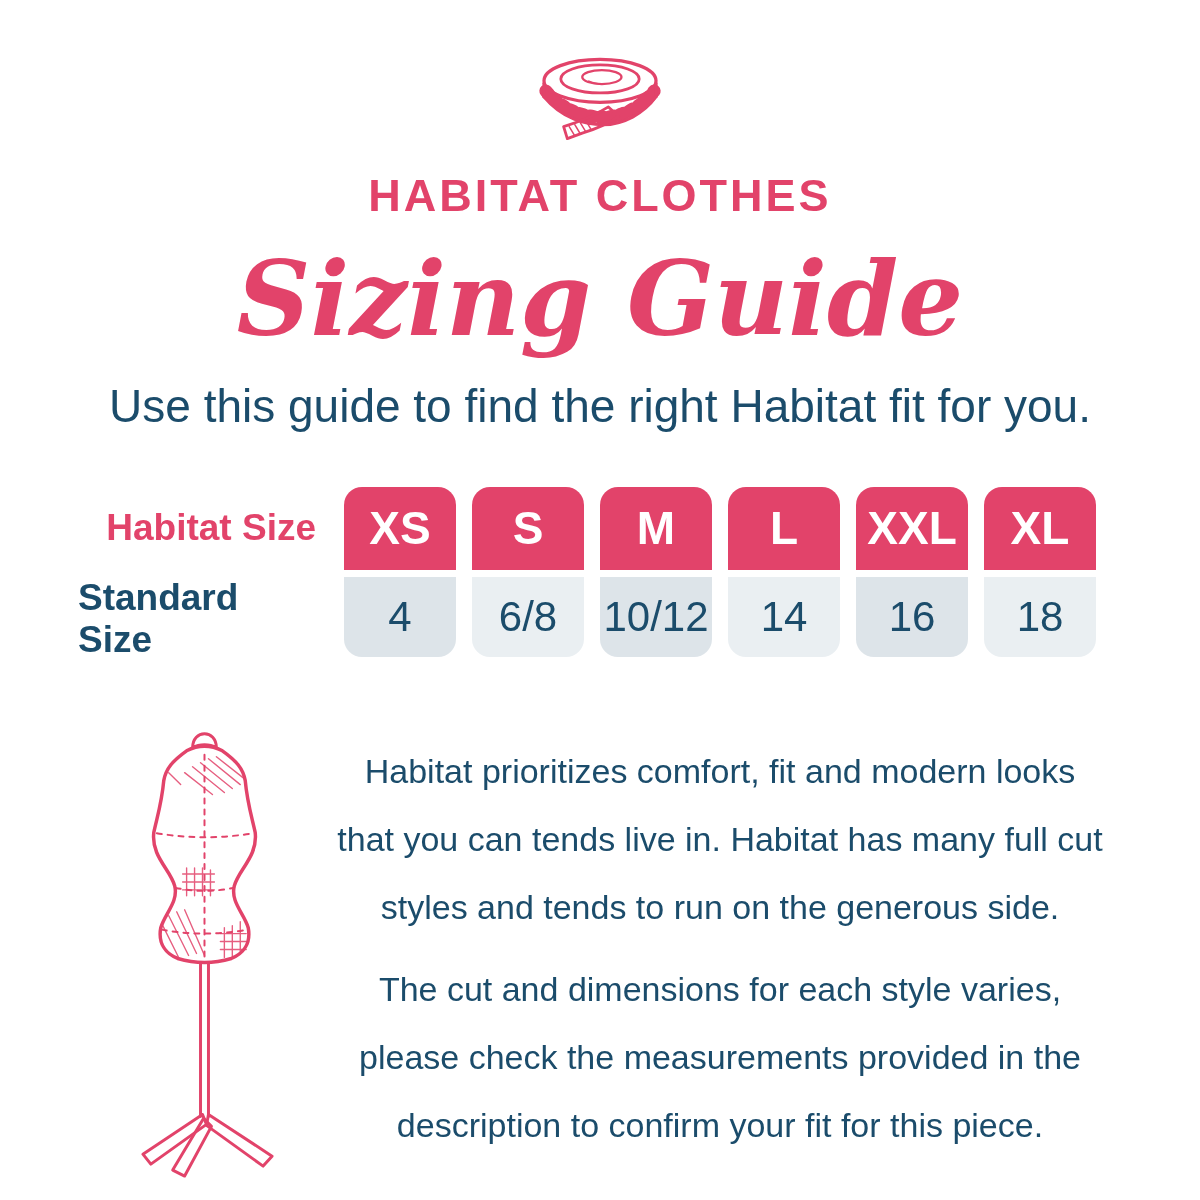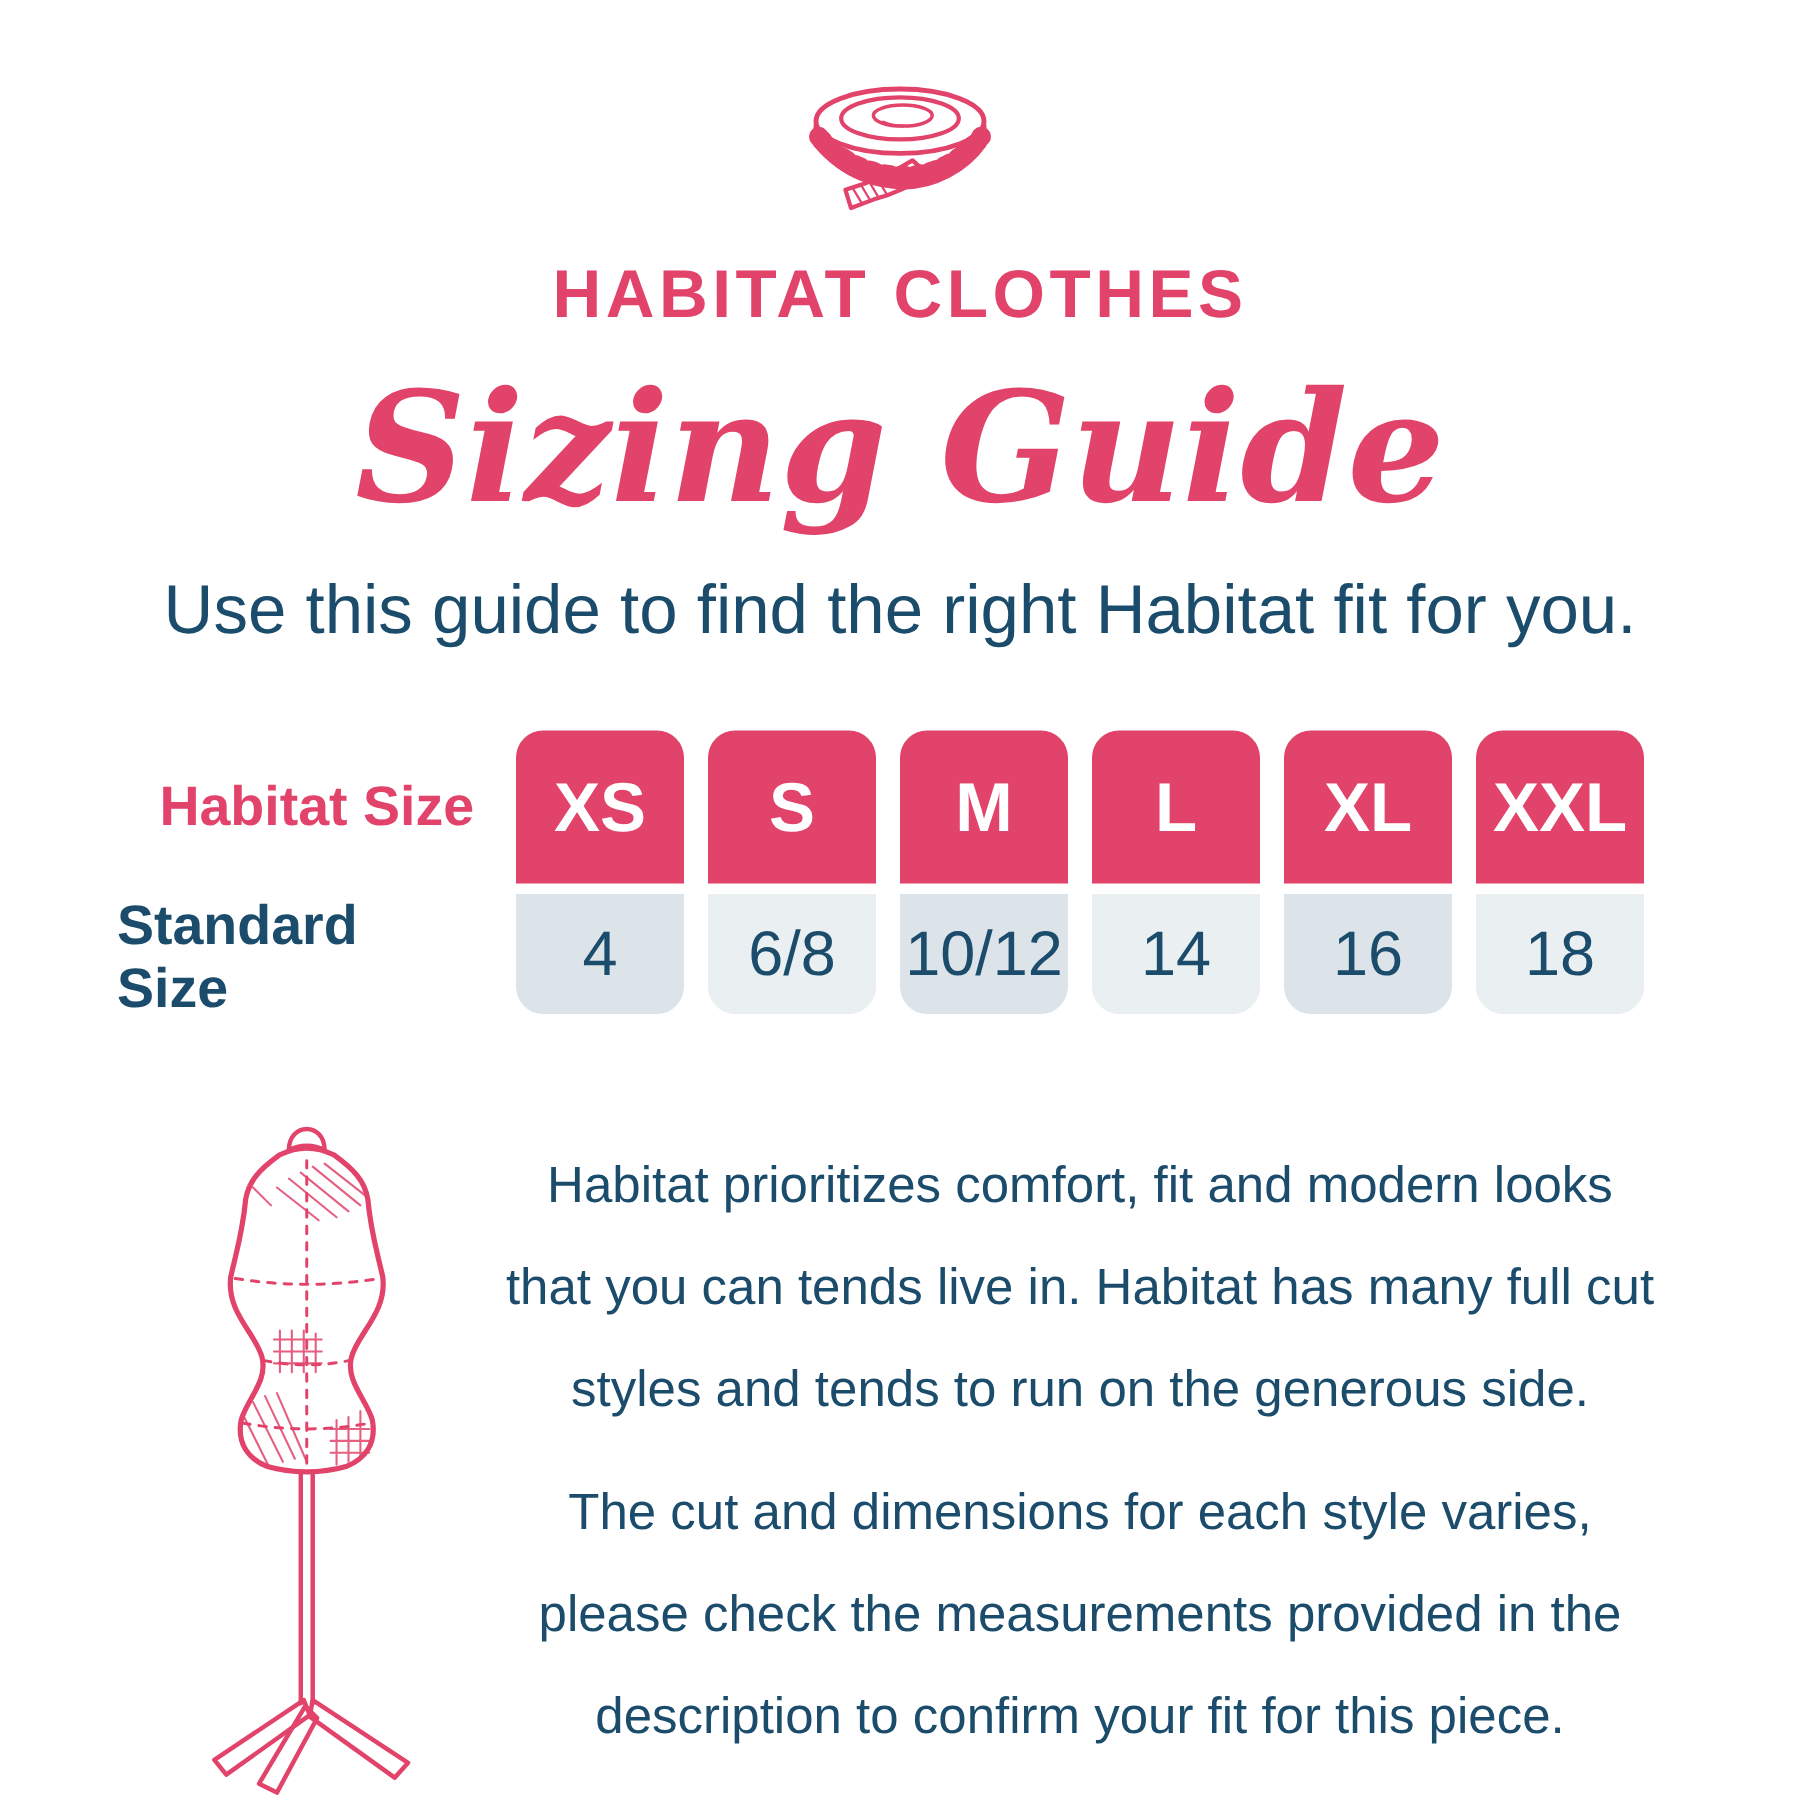--- a/index.html
+++ b/index.html
@@ -51,21 +51,21 @@
     padding-right:12px;
     font-size:37px;font-weight:bold;
   }
   .row-label.habitat{color:var(--pink);}
   .row-label.standard{color:var(--navy);}
   .cell{
     display:flex;align-items:center;justify-content:center;
     text-align:center;
   }
   .cell.head{
-    height:102px;background:var(--pink);
+    height:83px;background:var(--pink);
     border-radius:18px 18px 0 0;
     color:#ffffff;font-size:46px;font-weight:bold;
   }
   .cell.val{
     height:80px;border-radius:0 0 18px 18px;
     color:var(--navy);font-size:42px;font-weight:400;
   }
   .cell.val.dark{background:var(--cell-gray-dark);}
   .cell.val.light{background:var(--cell-gray-light);}
   
@@ -108,22 +108,22 @@
     <div class="script-title">Sizing Guide</div>
     <div class="subtitle">Use this guide to find the right Habitat fit for you.</div>
   </div>
 
   <div class="size-table">
     <div class="row-label habitat">Habitat Size</div>
     <div class="cell head">XS</div>
     <div class="cell head">S</div>
     <div class="cell head">M</div>
     <div class="cell head">L</div>
+    <div class="cell head">XXL</div>
     <div class="cell head">XL</div>
-    <div class="cell head">XXL</div>
 
     <div class="row-label standard">Standard Size</div>
     <div class="cell val dark">4</div>
     <div class="cell val light">6/8</div>
     <div class="cell val dark">10/12</div>
     <div class="cell val light">14</div>
     <div class="cell val dark">16</div>
     <div class="cell val light">18</div>
   </div>
 

